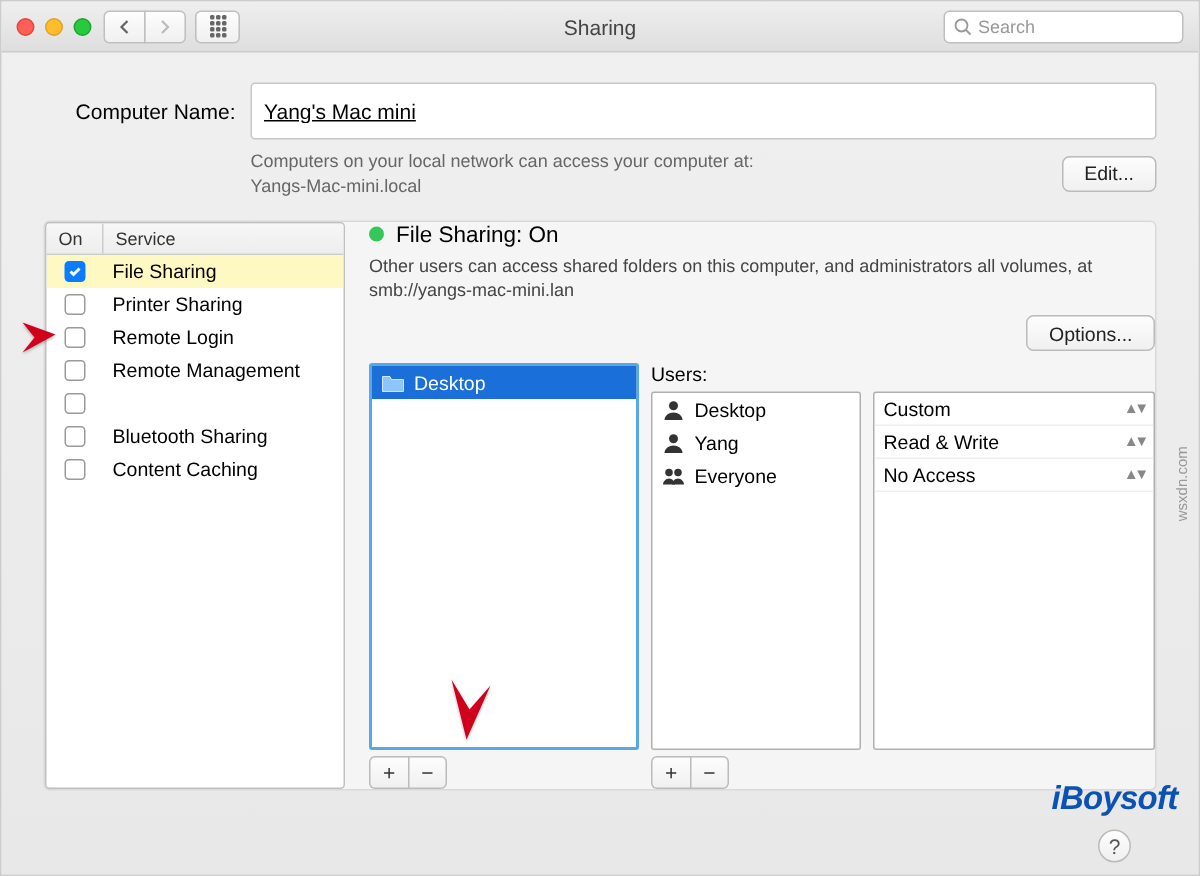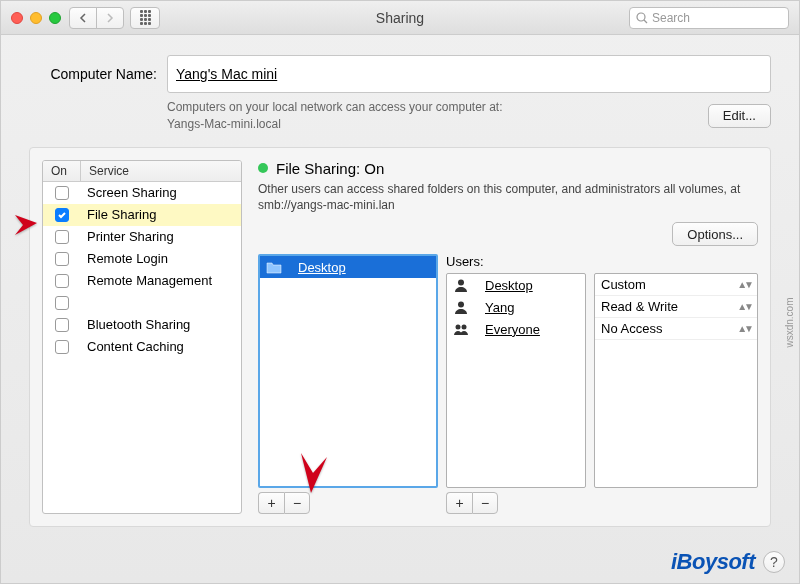--- a/index.html
+++ b/index.html
@@ -36,21 +36,21 @@
   .search svg{margin-right:4px;flex:none;}
   .content{padding:20px 28px 10px;}
   .row{display:flex;align-items:center;gap:10px;margin-bottom:6px;}
   .row label{font-size:14px;color:#000;min-width:128px;text-align:right;}
   .txt{flex:1;height:24px;border:1px solid #c7c7c7;background:#fff;
     border-radius:3px;padding:18px 8px;font-size:14px;text-decoration:underline;}
   .subtext{margin-left:138px;font-size:12px;color:#666;line-height:1.4;flex:1;}
   .mac-btn{background:linear-gradient(#fdfdfd,#f0f0f0);border:1px solid #bbb;
     border-radius:5px;height:24px;padding:0 14px;font-size:13px;color:#222;}
   .panel{display:flex;gap:16px;margin-top:14px;border:1px solid #d9d9d9;
-    border-radius:4px;background:#f5f5f5;padding:12px;height:380px;}
+    border-radius:4px;background:#f5f5f5;height:380px;}
   .left{width:200px;display:flex;flex-direction:column;}
   .svc-table{border:1px solid #c0c0c0;background:#fff;border-radius:3px;
     overflow:hidden;height:100%;}
   .svc-head{display:flex;background:linear-gradient(#f7f7f7,#ededed);
     border-bottom:1px solid #ccc;font-size:12px;color:#333;}
   .svc-head div{padding:3px 8px;border-right:1px solid #ccc;}
   .svc-head div:last-child{border-right:none;flex:1;}
   .svc-head .on-col{width:38px;}
   .svc-row{display:flex;align-items:center;font-size:13px;height:22px;}
   .svc-row .on-col{width:38px;display:flex;justify-content:center;}
@@ -65,36 +65,36 @@
   .dot{width:10px;height:10px;border-radius:50%;background:#35c759;}
   .desc{font-size:12px;color:#444;margin:4px 0 8px;line-height:1.4;}
   .opt-row{text-align:right;}
   .columns{display:flex;gap:8px;margin-top:8px;flex:1;min-height:0;}
   .col{display:flex;flex-direction:column;}
   .col-title{font-size:13px;margin-bottom:4px;}
   .listbox{border:1px solid #b0b0b0;background:#fff;border-radius:2px;
     flex:1;overflow:auto;}
   .listbox.sel{border:2px solid #5aa7e8;}
   .list-row{display:flex;align-items:center;height:22px;font-size:13px;
-    padding:0 6px;gap:16px;text-decoration:underline;}
+    padding:0 6px;gap:6px;}
   .list-row.sel{background:#1a6fd8;color:#fff;}
   .list-row .ic{width:16px;height:14px;display:inline-flex;}
   .perm-row{display:flex;justify-content:space-between;align-items:center;
     height:22px;font-size:13px;padding:0 6px;border-bottom:1px solid #eee;}
   .perm-row span.caret{color:#888;font-size:10px;letter-spacing:-3px;}
   .plusminus{display:flex;margin-top:4px;}
   .pm{width:26px;height:22px;border:1px solid #bbb;background:linear-gradient(#fdfdfd,#f0f0f0);
     display:flex;align-items:center;justify-content:center;font-size:14px;color:#333;}
   .pm:first-child{border-right:none;border-radius:4px 0 0 4px;}
   .pm:last-child{border-radius:0 4px 4px 0;}
   .col.folders{width:180px;}
   .col.users{width:140px;}
   .col.perms{flex:1;}
   .footer{position:absolute;bottom:8px;right:14px;display:flex;
-    align-items:center;gap:8px;}
+    align-items:center;gap:8px;flex-direction:column;}
   .help{width:22px;height:22px;border:1px solid #bbb;border-radius:50%;
     display:flex;align-items:center;justify-content:center;font-size:14px;
     color:#555;background:linear-gradient(#fdfdfd,#f0f0f0);}
   .brand{font-style:italic;font-weight:700;font-size:22px;color:#0a53b5;
     letter-spacing:-0.5px;}
   .watermark{position:absolute;right:10px;top:50%;transform:rotate(-90deg);
     transform-origin:right;font-size:10px;color:#999;}
   .arrow{position:absolute;pointer-events:none;color:#d0021b;}
   .arrow svg{filter:drop-shadow(0 1px 1px rgba(0,0,0,.3));}
 </style>
@@ -159,26 +159,20 @@
     </div>
 
     <div class="panel">
       <div class="left">
         <div class="svc-table">
           <div class="svc-head">
             <div class="on-col">On</div>
             <div>Service</div>
           </div>
           <div id="svc-rows">
-              <div class="svc-row">
-                <div class="on-col">
-                  <span class="chk"></span>
-                </div>
-                <div class="lbl">Screen Sharing</div>
-              </div>
               <div class="svc-row selected">
                 <div class="on-col">
                   <span class="chk on">
                     <svg width="10" height="10" viewBox="0 0 10 10">
                       <polyline points="2,5 4,7 8,3" fill="none" stroke-width="2"></polyline>
                     </svg>
                   </span>
                 </div>
                 <div class="lbl">File Sharing</div>
               </div>

